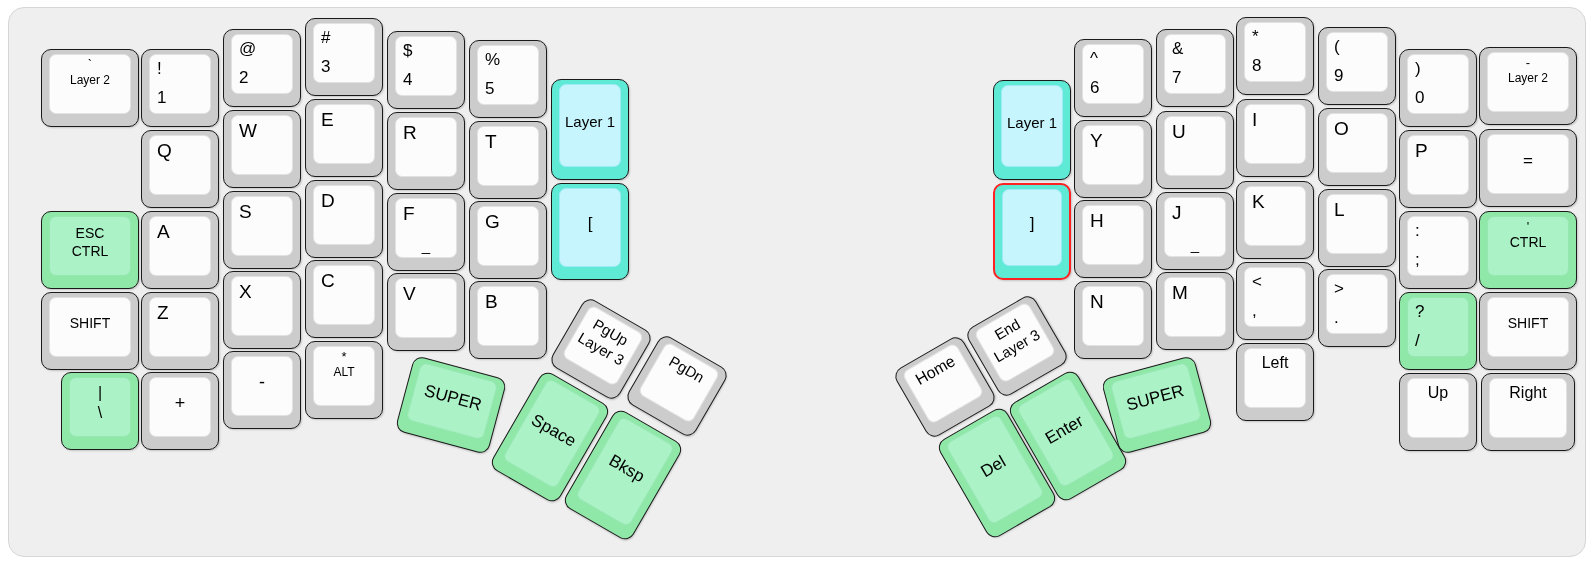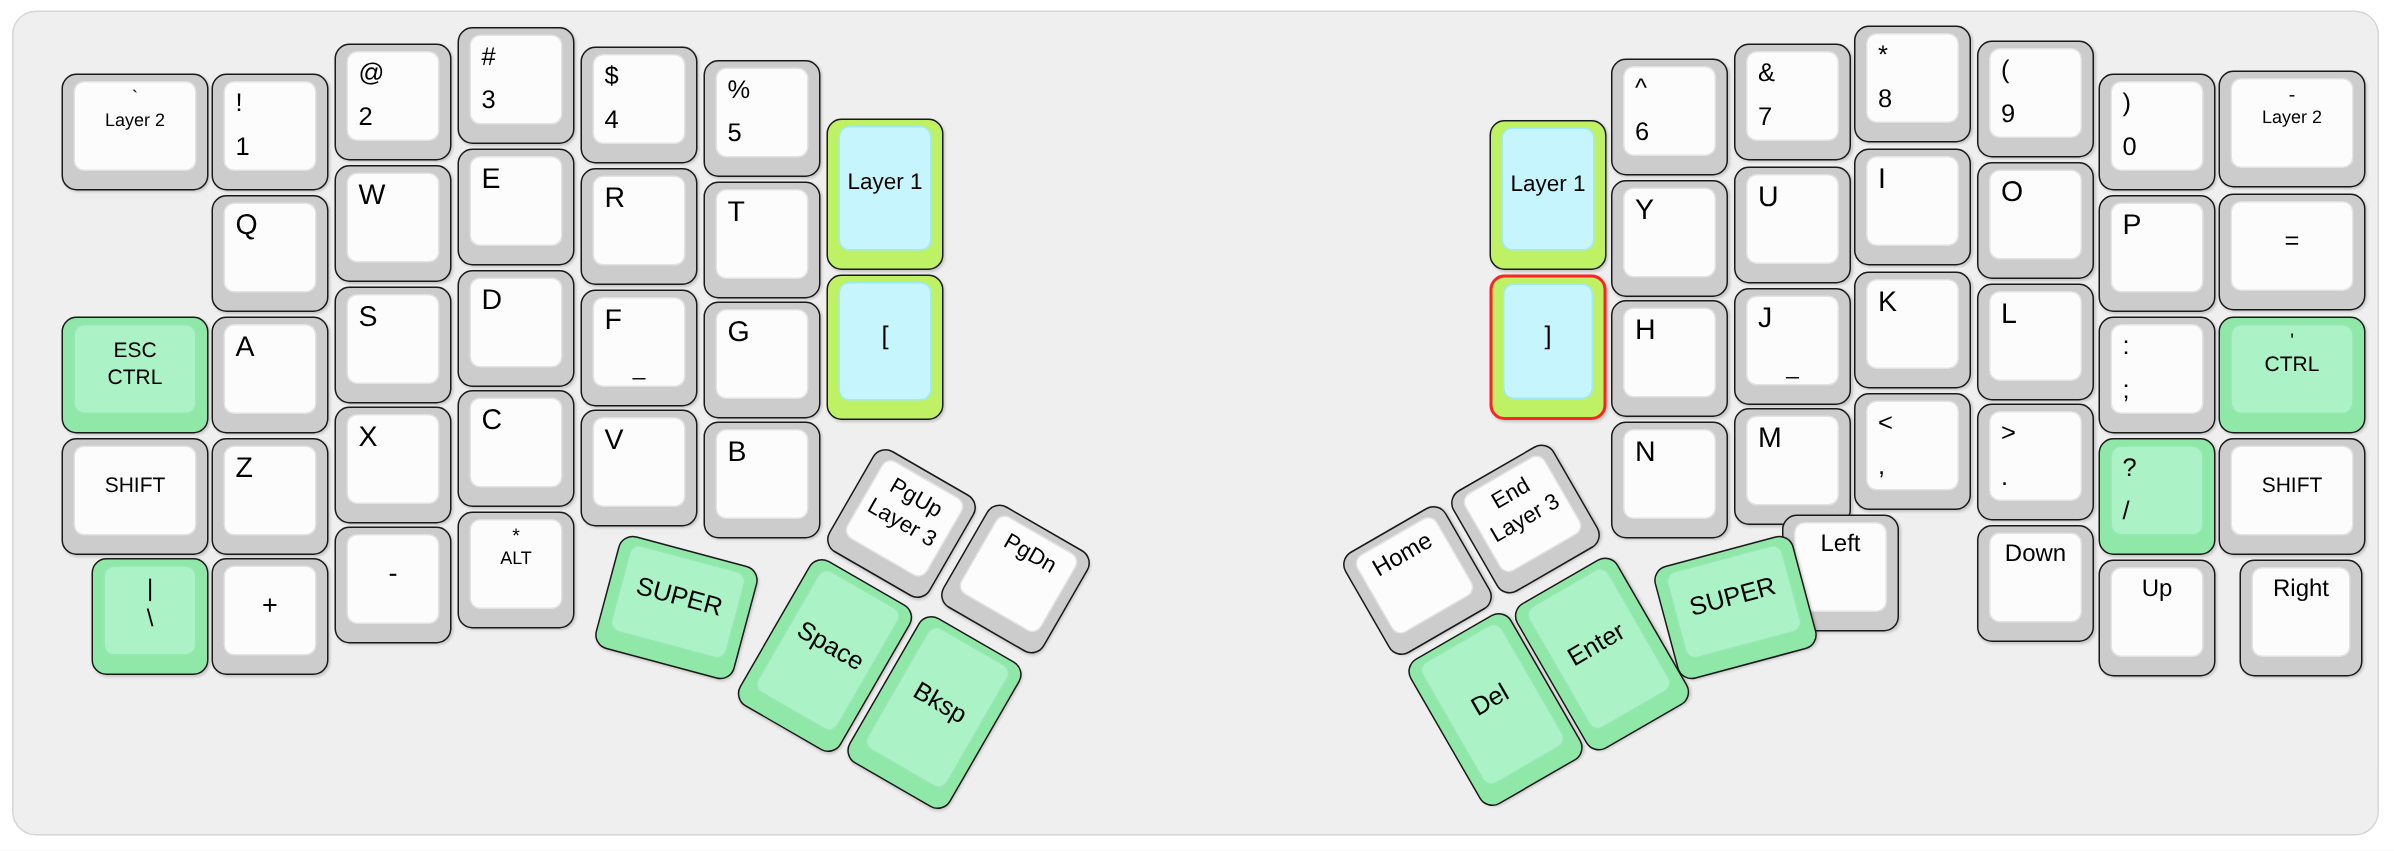--- a/index.html
+++ b/index.html
@@ -7,21 +7,21 @@
   .page{position:relative;width:1596px;height:567px;overflow:hidden;}
   .board{position:absolute;left:8px;top:7px;width:1578px;height:550px;
          background:#efefef;border:1px solid #d6d6d6;border-radius:16px;box-sizing:border-box;}
   .key{position:absolute;box-sizing:border-box;background:#cccccc;
        border:1.5px solid #1a1a1a;border-radius:10px;
        box-shadow:1px 1px 2px rgba(0,0,0,0.18);}
   .key .cap{position:absolute;left:7px;right:7px;top:4px;bottom:12px;
             background:#fcfcfc;border:1px solid #e2e2e2;border-radius:7px;}
   .key.green{background:#8fe8a8;}
   .key.green .cap{background:#abf2c6;border-color:#97e7b3;}
-  .key.cyan{background:#bef264;}
+  .key.cyan{background:#5eead4;}
   .key.cyan .cap{background:#c6f5fd;border-color:#9eeaf9;}
   .key.selected{border-color:#ff2222;border-width:2px;}
   .lbl{position:absolute;color:#000;font-size:17px;line-height:1;white-space:nowrap;}
   .lbl-tl{left:7px;top:5px;}
   .lbl.lg{font-size:19px;}
   .lbl-bl{left:7px;bottom:7px;}
   .lbl-bc{left:50%;transform:translateX(-50%);bottom:4px;font-size:15px;}
   .lbl-tc{left:50%;transform:translateX(-50%);top:3px;font-size:13px;}
   .c-block{position:absolute;left:0;right:0;top:0;bottom:8px;display:flex;flex-direction:column;
            align-items:center;justify-content:center;gap:4px;text-align:center;
@@ -315,21 +315,21 @@
         <div class="cap">
           <span class="lbl lbl-tl lg">K</span>
         </div>
       </div>
       <div class="key" style="left: 1227px; top: 254px; width: 78px; height: 78px;">
         <div class="cap">
           <span class="lbl lbl-tl">&lt;</span>
           <span class="lbl lbl-bl">,</span>
         </div>
       </div>
-      <div class="key" style="left: 1179px; top: 335px; width: 78px; height: 78px;">
+      <div class="key" style="left: 1227px; top: 335px; width: 78px; height: 78px;">
         <div class="cap">
           <div class="tc-block" style="font-size: 16px;">
             <span class="">Left</span>
           </div>
         </div>
       </div>
       <div class="key" style="left: 1309px; top: 19px; width: 78px; height: 78px;">
         <div class="cap">
           <span class="lbl lbl-tl">(</span>
           <span class="lbl lbl-bl">9</span>
@@ -342,27 +342,20 @@
       </div>
       <div class="key" style="left: 1309px; top: 181px; width: 78px; height: 78px;">
         <div class="cap">
           <span class="lbl lbl-tl lg">L</span>
         </div>
       </div>
       <div class="key" style="left: 1309px; top: 261px; width: 78px; height: 78px;">
         <div class="cap">
           <span class="lbl lbl-tl">&gt;</span>
           <span class="lbl lbl-bl">.</span>
-        </div>
-      </div>
-      <div class="key" style="left: 1309px; top: 342px; width: 78px; height: 78px;">
-        <div class="cap">
-          <div class="tc-block" style="font-size: 16px;">
-            <span class="">Down</span>
-          </div>
         </div>
       </div>
       <div class="key" style="left: 1390px; top: 41px; width: 78px; height: 78px;">
         <div class="cap">
           <span class="lbl lbl-tl">)</span>
           <span class="lbl lbl-bl">0</span>
         </div>
       </div>
       <div class="key" style="left: 1390px; top: 122px; width: 78px; height: 78px;">
         <div class="cap">
@@ -411,21 +404,21 @@
           </div>
         </div>
       </div>
       <div class="key" style="left: 1470px; top: 284px; width: 98px; height: 78px;">
         <div class="cap">
           <div class="c-block" style="font-size: 14px;">
             <span class="">SHIFT</span>
           </div>
         </div>
       </div>
-      <div class="key" style="left: 1472px; top: 365px; width: 82px; height: 78px; margin-left: 12px;">
+      <div class="key" style="left: 1472px; top: 365px; width: 94px; height: 78px;">
         <div class="cap">
           <div class="tc-block" style="font-size: 16px;">
             <span class="">Right</span>
           </div>
         </div>
       </div>
       <div class="key" style="left: 897px; top: 340px; width: 78px; height: 78px; transform: rotate(-30deg);">
         <div class="cap">
           <div class="tc-block" style="font-size: 16px;">
             <span class="">Home</span>

